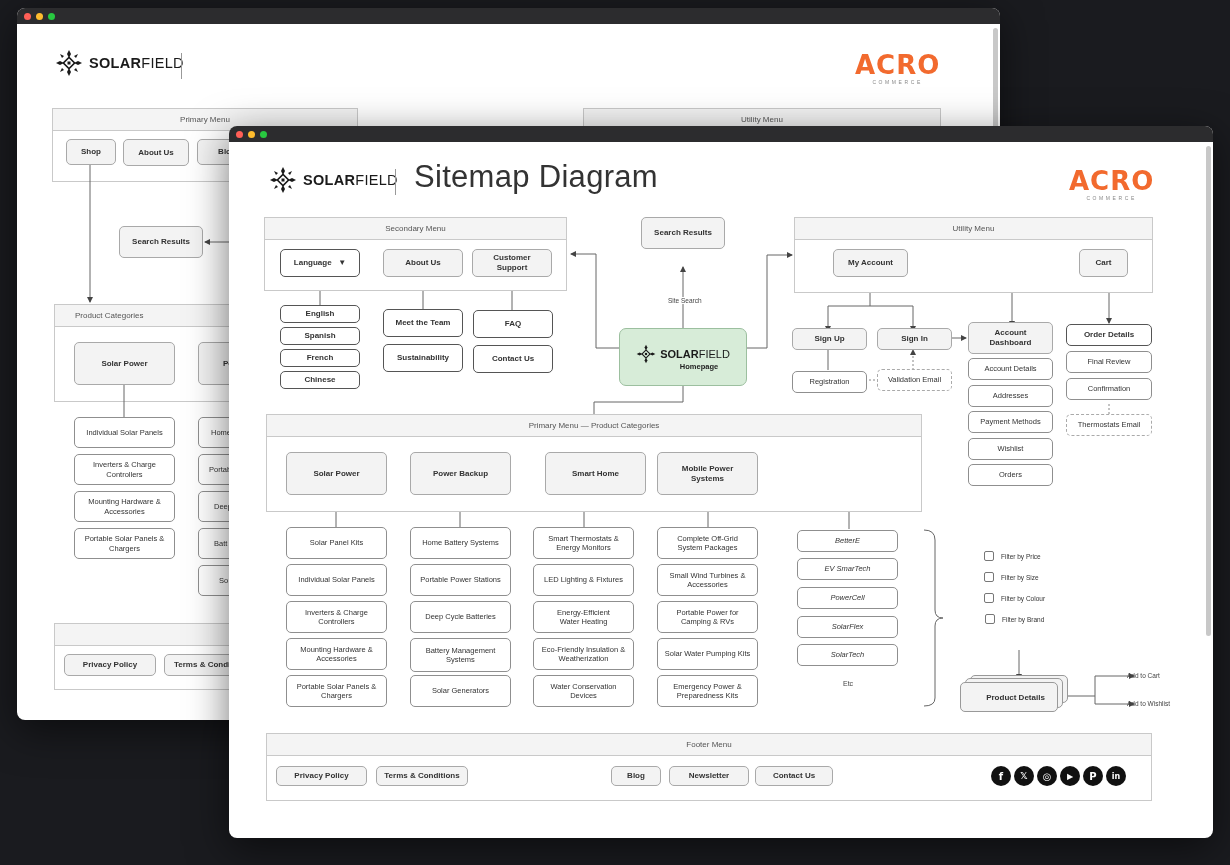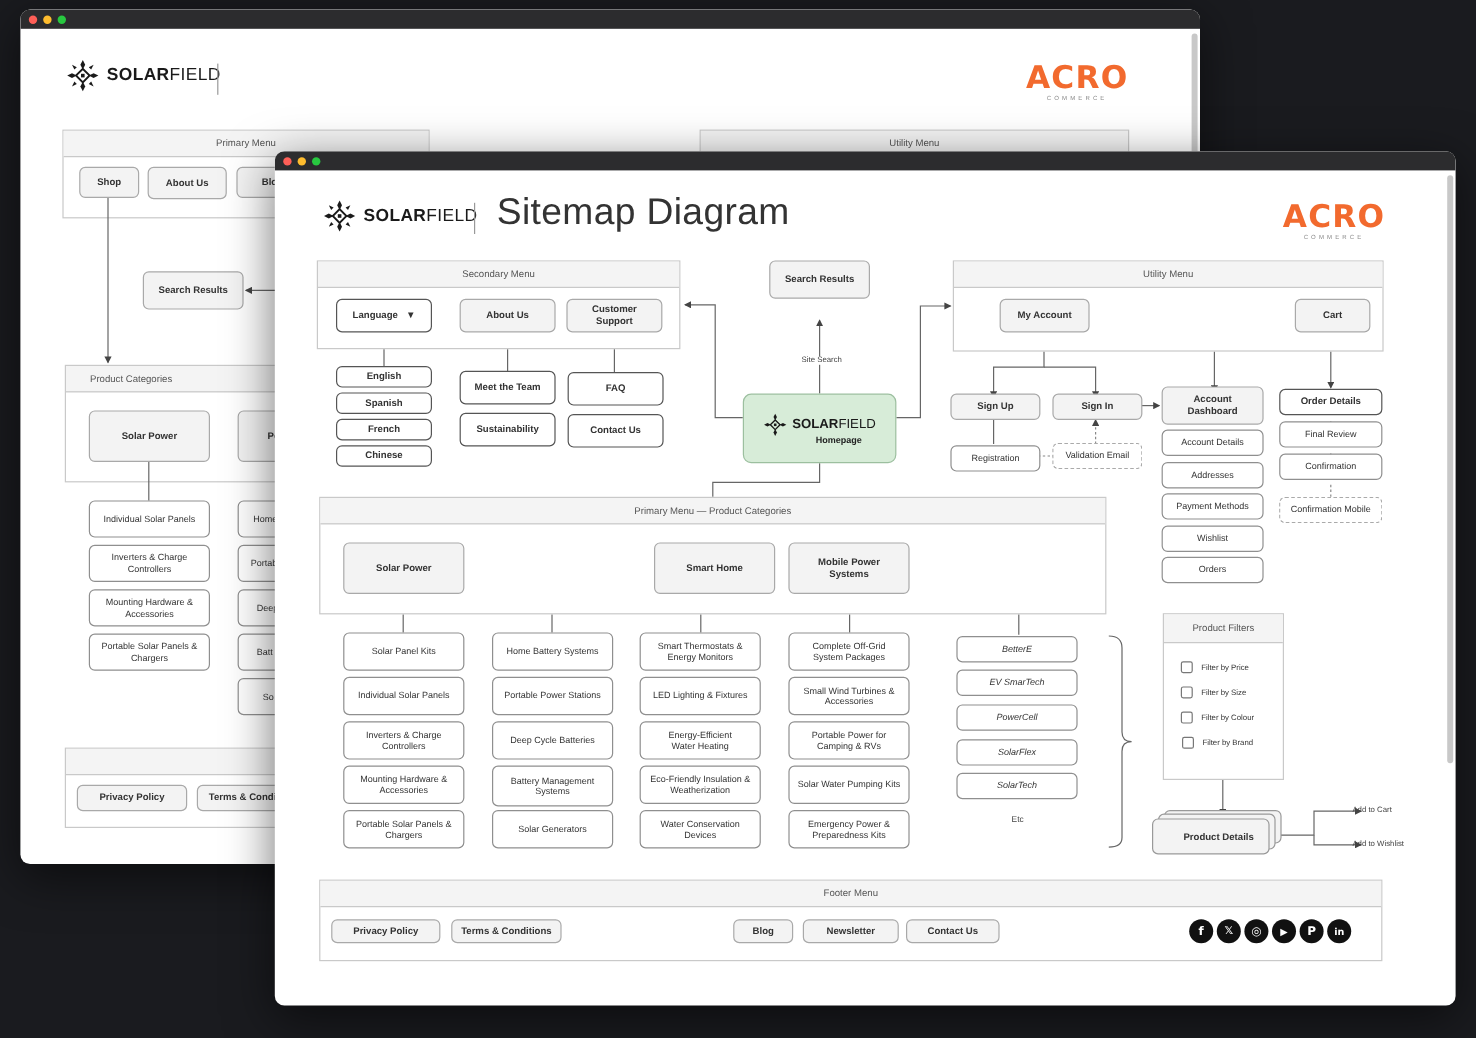--- a/index.html
+++ b/index.html
@@ -255,43 +255,44 @@
         </svg>
         <span style="font-size:11px; color:#1a1a1a;"><b>SOLAR</b><span>FIELD</span></span>
       </div>
       <div class="home-sub">Homepage</div>
     </div>
 
     <div class="panel" style="left:565px; top:75px; width:359px; height:76px;">
       <div class="panel-head">Utility Menu</div>
     </div>
     <div class="box gray big" style="left:604px; top:107px; width:75px; height:28px;">My Account</div>
-    <div class="box gray big" style="left:850px; top:107px; width:63px; height:28px;">Cart</div>
+    <div class="box gray big" style="left:850px; top:107px; width:49px; height:28px;">Cart</div>
 
     <div class="box gray big" style="left:563px; top:186px; width:75px; height:22px;">Sign Up</div>
     <div class="box gray big" style="left:648px; top:186px; width:75px; height:22px;">Sign In</div>
     <div class="box" style="left:563px; top:229px; width:75px; height:22px;">Registration</div>
     <div class="box dash" style="left:648px; top:227px; width:75px; height:22px;">Validation Email</div>
 
     <div class="box gray big" style="left:739px; top:180px; width:85px; height:32px;">Account Dashboard</div>
     <div class="box" style="left:739px; top:216px; width:85px; height:22px;">Account Details</div>
     <div class="box" style="left:739px; top:243px; width:85px; height:22px;">Addresses</div>
     <div class="box" style="left:739px; top:269px; width:85px; height:22px;">Payment Methods</div>
     <div class="box" style="left:739px; top:296px; width:85px; height:22px;">Wishlist</div>
     <div class="box" style="left:739px; top:322px; width:85px; height:22px;">Orders</div>
 
     <div class="box big dark" style="left:837px; top:182px; width:86px; height:22px;">Order Details</div>
     <div class="box" style="left:837px; top:209px; width:86px; height:22px;">Final Review</div>
     <div class="box" style="left:837px; top:236px; width:86px; height:22px;">Confirmation</div>
-    <div class="box dash" style="left:837px; top:272px; width:86px; height:22px;">Confirmation Mobile</div>
+    <div class="box dash" style="left:837px; top:272px; width:86px; height:22px;">Thermostats Email</div>
 
     <div class="panel" style="left:37px; top:272px; width:656px; height:98px;">
       <div class="panel-head">Primary Menu — Product Categories</div>
     </div>
     <div class="box gray big" style="left:57px; top:310px; width:101px; height:43px;">Solar Power</div>
+    <div class="box gray big" style="left:181px; top:310px; width:101px; height:43px;">Power Backup</div>
     <div class="box gray big" style="left:316px; top:310px; width:101px; height:43px;">Smart Home</div>
     <div class="box gray big" style="left:428px; top:310px; width:101px; height:43px; padding:2px 18px;">Mobile Power Systems</div>
 
     <div class="box" style="left:57px; top:385px; width:101px; height:32px;">Solar Panel Kits</div>
     <div class="box" style="left:57px; top:422px; width:101px; height:32px;">Individual Solar Panels</div>
     <div class="box" style="left:57px; top:459px; width:101px; height:32px; padding:2px 14px;">Inverters &amp; Charge Controllers</div>
     <div class="box" style="left:57px; top:496px; width:101px; height:32px; padding:2px 10px;">Mounting Hardware &amp; Accessories</div>
     <div class="box" style="left:57px; top:533px; width:101px; height:32px; padding:2px 8px;">Portable Solar Panels &amp; Chargers</div>
 
     <div class="box" style="left:181px; top:385px; width:101px; height:32px;">Home Battery Systems</div>
@@ -312,23 +313,20 @@
     <div class="box" style="left:428px; top:496px; width:101px; height:32px;">Solar Water Pumping Kits</div>
     <div class="box" style="left:428px; top:533px; width:101px; height:32px; padding:2px 6px;">Emergency Power &amp; Preparedness Kits</div>
 
     <div class="box ital" style="left:568px; top:388px; width:101px; height:22px;">BetterE</div>
     <div class="box ital" style="left:568px; top:416px; width:101px; height:22px;">EV SmarTech</div>
     <div class="box ital" style="left:568px; top:445px; width:101px; height:22px;">PowerCell</div>
     <div class="box ital" style="left:568px; top:474px; width:101px; height:22px;">SolarFlex</div>
     <div class="box ital" style="left:568px; top:502px; width:101px; height:22px;">SolarTech</div>
     <div class="lbl" style="left:614px; top:538px; font-size:7px;">Etc</div>
 
-    <div class="panel" style="left:740px; top:369px; width:101px; height:139px;">
-      <div class="panel-head" style="height:24px;">Product Filters</div>
-    </div>
     <div class="filter-row" style="left:755px; top:409px;">
         <span class="cb"></span>
         <span>Filter by Price</span>
       </div>
     <div class="filter-row" style="left:755px; top:430px;">
         <span class="cb"></span>
         <span>Filter by Size</span>
       </div>
     <div class="filter-row" style="left:755px; top:451px;">
         <span class="cb"></span>

